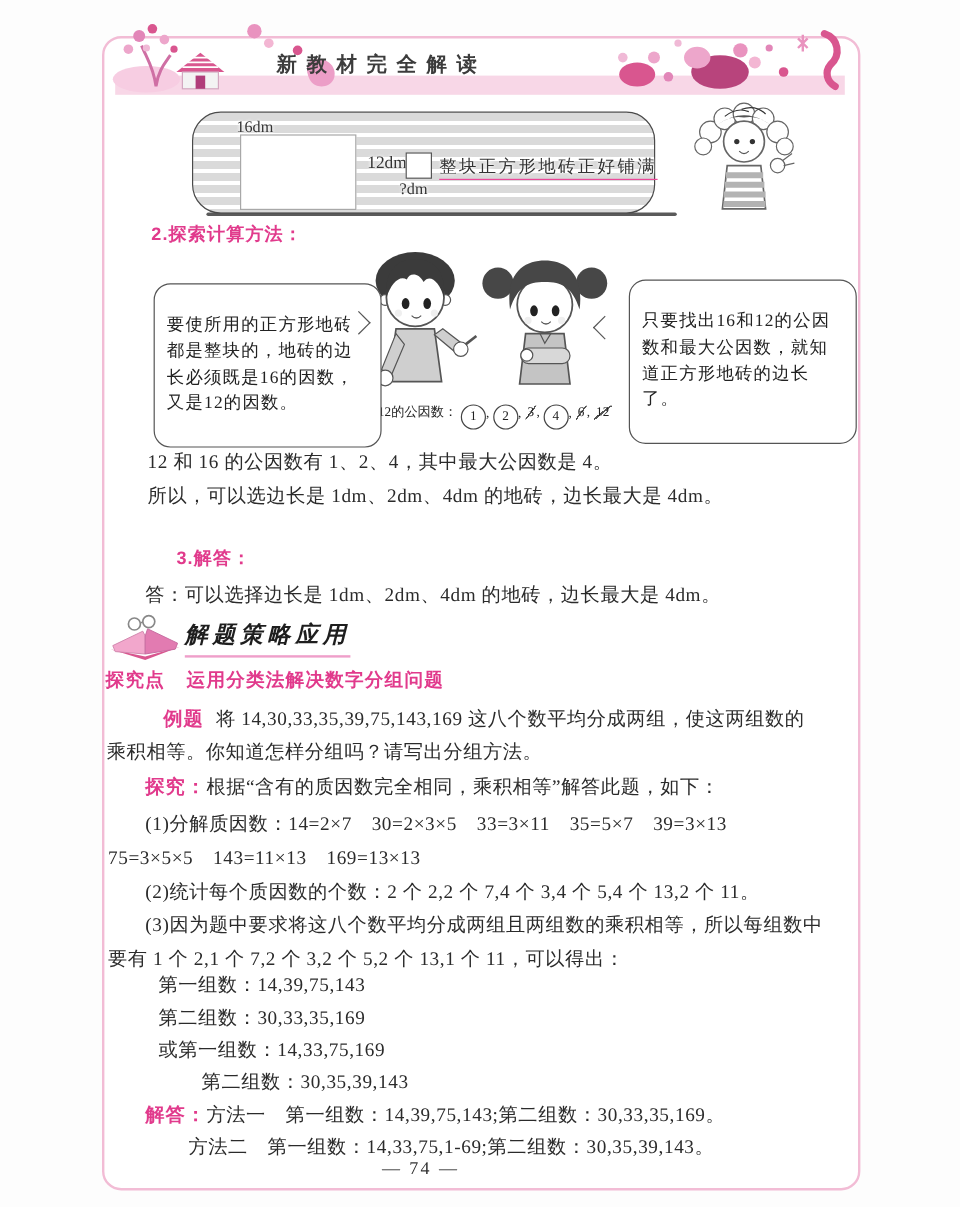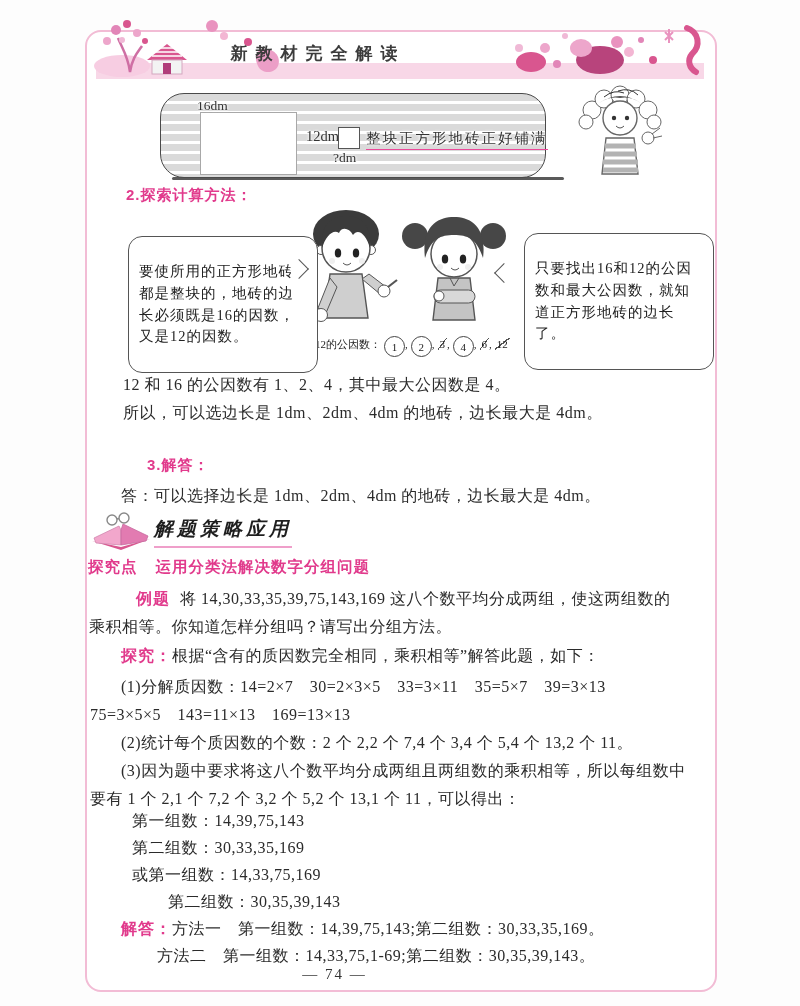--- a/index.html
+++ b/index.html
@@ -40,21 +40,21 @@
   .circled{display:inline-flex;align-items:center;justify-content:center;min-width:21px;height:21px;
     border:1.3px solid #444;border-radius:50%;vertical-align:-3px;padding:0 1px;box-sizing:border-box;}
   .slashed{position:relative;display:inline-block;padding:0 2px;
     background:linear-gradient(to bottom right,transparent 44%,#555 44%,#555 52%,transparent 52%);}
   
   .tline{position:absolute;font-size:16px;white-space:pre;color:#2b2b2b;letter-spacing:0.5px;}
   .banner-text{position:absolute;left:154px;top:516px;font-weight:bold;font-size:19px;font-style:italic;
     letter-spacing:4px;color:#1e1e1e;border-bottom:2px solid #ef9fca;padding-bottom:4px;}
   .point-title{margin-left:18px;}
   .pagenum{position:absolute;left:0;top:966px;width:669px;text-align:center;font-size:15px;
-    letter-spacing:2px;color:#333;}
+    letter-spacing:2px;color:#333;padding-left:16px;}
   .lab-gap{margin-right:10px;}
 </style>
 </head>
 <body>
 
 <div class="frame"></div>
 <div class="headerbar"></div>
 
 <svg class="deco" style="left:92px;top:16px;" width="195" height="62" viewBox="0 0 195 62">
   <ellipse cx="30" cy="50" rx="28" ry="11" fill="#f7cde2"></ellipse>

